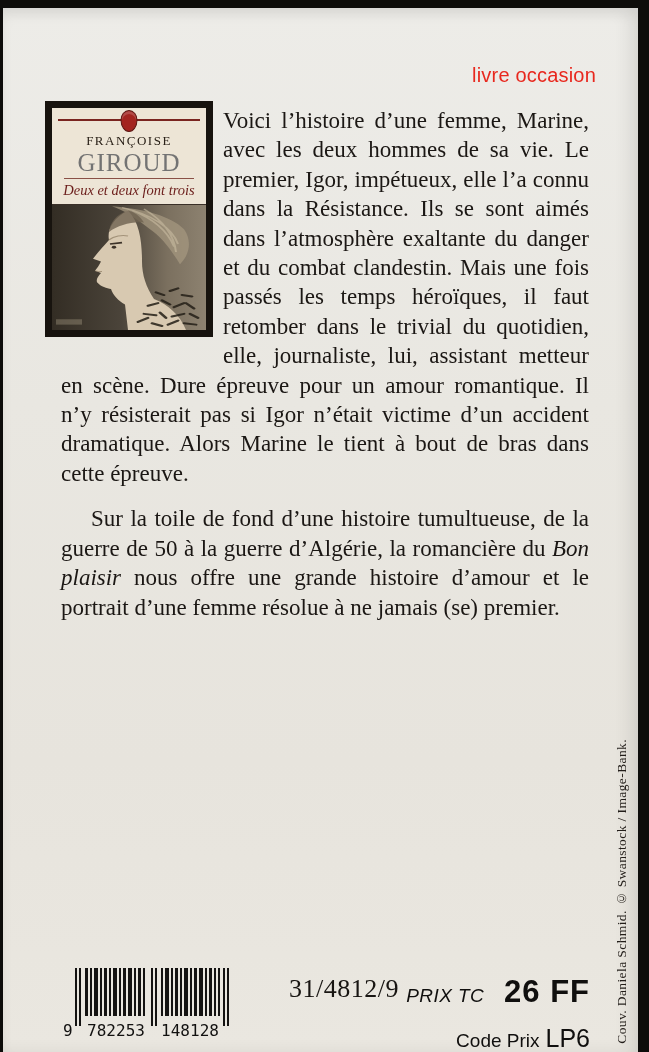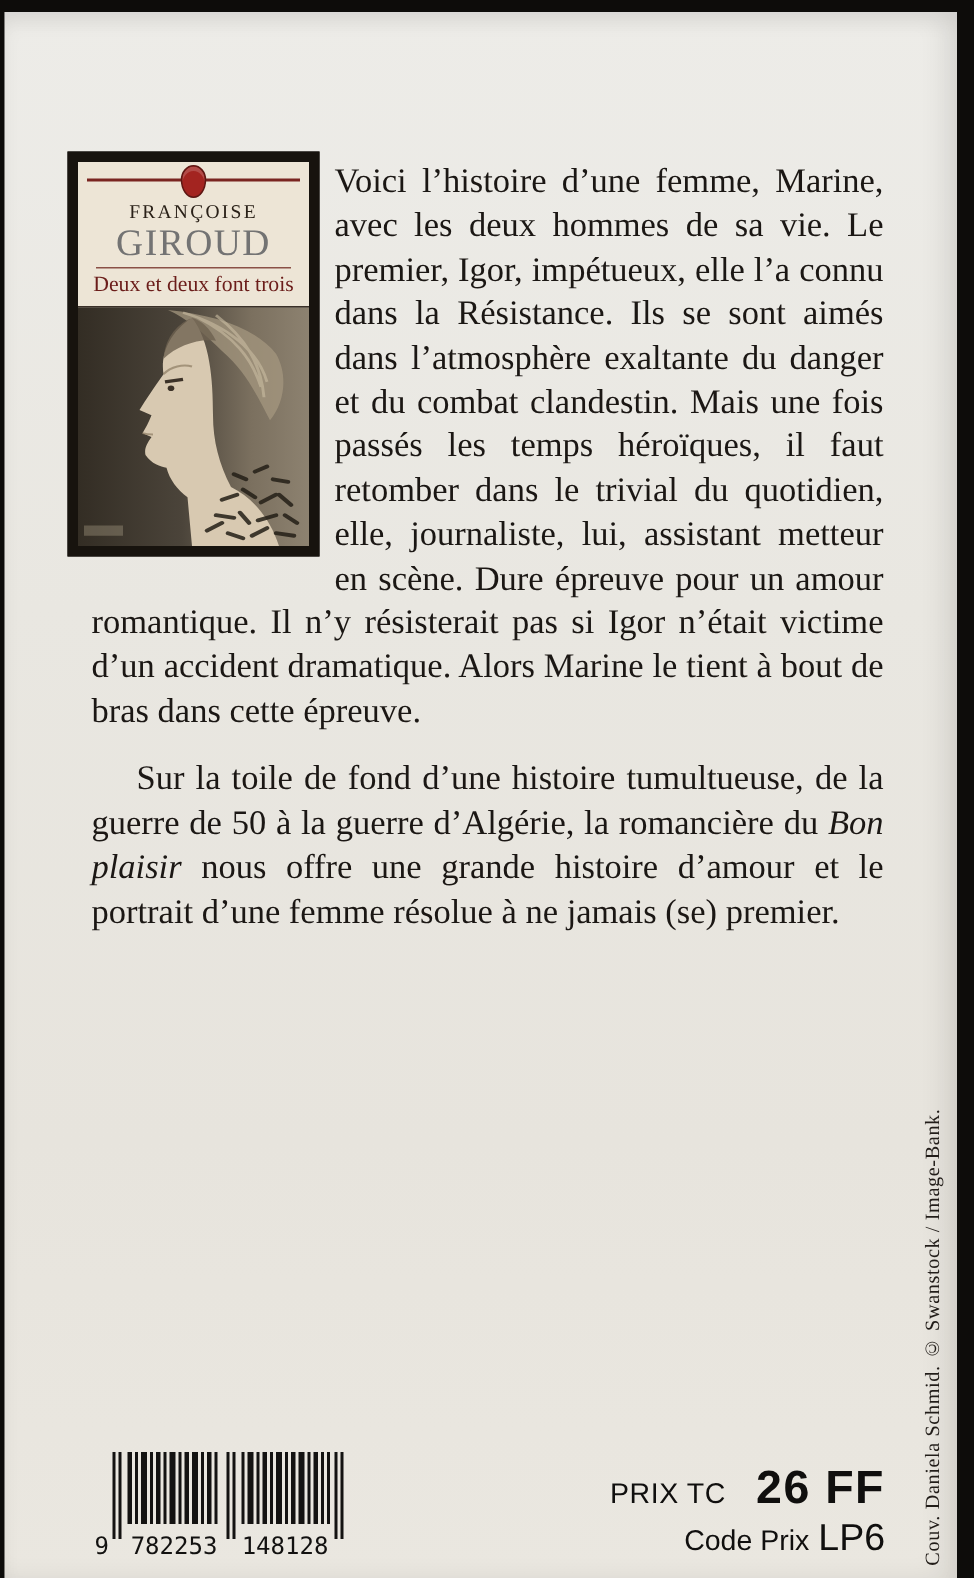--- a/index.html
+++ b/index.html
@@ -22,71 +22,72 @@
   
   .content{
     position:absolute;left:42px;top:82px;width:560px;
     font-size:23px;line-height:29.4px;color:#1b1714;
     text-align:justify;
   }
   .content p{margin:16px;}
   .content p.pind{text-indent:30px;}
   
   .thumb{
-    float:left;width:168px;height:270px;margin:11px 10px 6px 0;
+    float:left;width:168px;height:236px;margin:11px 10px 6px 0;
     background:#17130e;border:7px solid #17130e;box-sizing:border-box;
     display:flex;flex-direction:column;
   }
   .thumb-head{
     background:#ede5d6;text-align:center;padding:2px 2px 5px 2px;
     border-bottom:1px solid #3a3028;
   }
   .logo-line{position:relative;height:20px;}
   .logo-line:before{
     content:"";position:absolute;left:4px;right:4px;top:9px;height:2px;background:#7a2420;
   }
   .logo{
     position:absolute;left:50%;top:0;transform:translateX(-50%);
     width:15px;height:20px;background:#a32420;border-radius:50% 50% 50% 50%/45% 45% 55% 55%;
     border:1px solid #5e1713;box-shadow:inset 0 3px 0 rgba(255,255,255,.18);
   }
   .auth1{font-size:13px;letter-spacing:1.5px;color:#2a2118;line-height:17px;margin-top:2px;}
   .auth2{font-size:25px;letter-spacing:1px;color:#737373;line-height:27px;}
   .trule{height:1px;background:#8a5046;margin:2px 10px 2px 10px;}
-  .ttitle{font-size:14.5px;color:#6b1d1a;line-height:18px;}
+  .ttitle{font-size:14.5px;color:#6b1d1a;line-height:18px;font-style:italic;}
   .portrait{flex:1;width:100%;display:block;}
   
   .barcode{position:absolute;left:56px;top:958px;width:188px;height:74px;}
   .barcode text{font-family:"DejaVu Sans Mono",monospace;font-size:16px;fill:#121110;}
   .refnum{
     position:absolute;left:286px;top:966px;
     font-size:26px;color:#181512;letter-spacing:.5px;
   }
   .pricebox{
     position:absolute;right:48px;top:966px;text-align:right;
     font-family:"Liberation Sans",sans-serif;color:#100f0e;white-space:nowrap;
   }
-  .price-label{font-size:19px;letter-spacing:.4px;}
+  .price-label{font-size:19px;letter-spacing:.4px;font-style:italic;}
   .price-value{font-size:31px;font-weight:bold;letter-spacing:1px;margin-left:20px;}
-  .code-line{margin-top:1px;}
+  .code-line{margin-top:14px;}
   .code-label{font-size:19px;}
   .code-value{font-size:25px;margin-left:6px;}
   
   .credit{
     position:absolute;right:8px;bottom:8px;
     writing-mode:vertical-rl;transform:rotate(180deg);
     font-size:13.5px;color:#221d19;letter-spacing:.4px;
   }
   i{font-style:italic;}
 </style>
 </head>
 <body>
 
 <div class="cover">
 
+  <div class="condition">livre occasion</div>
 
   <div class="content">
 
     <div class="thumb">
       <div class="thumb-head">
         <div class="logo-line">
           <span class="logo"></span>
         </div>
         <div class="auth1">FRANÇOISE</div>
         <div class="auth2">GIROUD</div>
@@ -167,20 +168,21 @@
         <rect x="142" y="2" width="2" height="48"></rect>
       <rect x="146" y="2" width="3" height="48"></rect>
         <rect x="151" y="2" width="2" height="48"></rect>
       <rect x="155" y="2" width="2" height="48"></rect>
     </g>
     <text x="0" y="70" text-anchor="start">9</text>
     <text x="53" y="70" text-anchor="middle">782253</text>
     <text x="127" y="70" text-anchor="middle">148128</text>
   </svg>
 
+  <div class="refnum">31/4812/9</div>
 
   <div class="pricebox">
     <div><span class="price-label">PRIX TC</span><span class="price-value">26 FF</span></div>
     <div class="code-line"><span class="code-label">Code Prix</span><span class="code-value">LP6</span></div>
   </div>
 
   <div class="credit">Couv. Daniela Schmid. © Swanstock / Image-Bank.</div>
 </div>
 
 </body></html>

